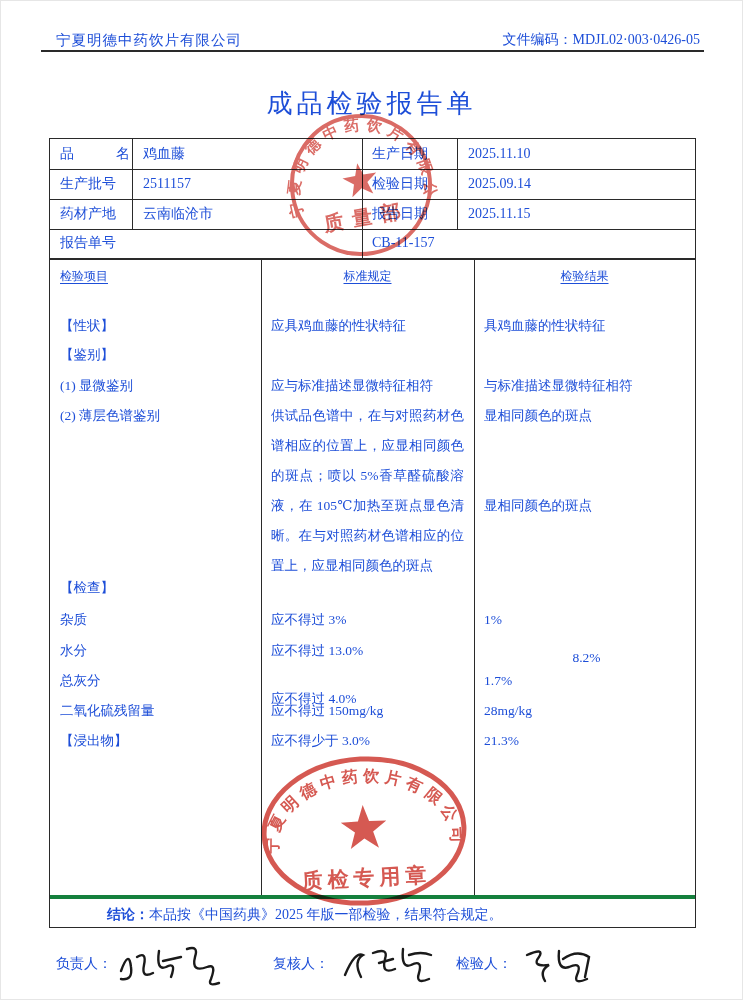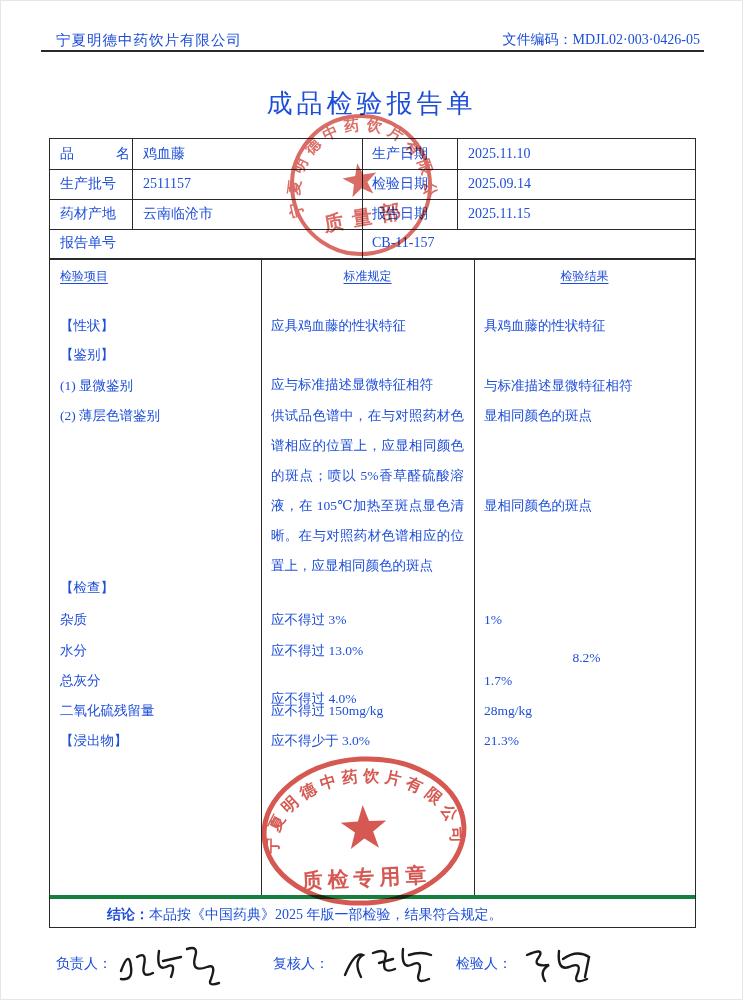--- a/index.html
+++ b/index.html
@@ -75,21 +75,21 @@
     <div class="col-head" style="left:10px">检验项目</div>
     <div class="col-head" style="left:211px;width:213px;text-align:center">标准规定</div>
     <div class="col-head" style="left:424px;width:221px;text-align:center">检验结果</div>
 
     <div id="insp-body">
         <div class="insp-cell" style="left: 10px; width: 195px; top: 51px;">【性状】</div>
         <div class="insp-cell" style="left: 221px; width: 193px; top: 51px;">应具鸡血藤的性状特征</div>
         <div class="insp-cell" style="left: 434px; width: 205px; top: 51px;">具鸡血藤的性状特征</div>
         <div class="insp-cell" style="left: 10px; width: 195px; top: 80px;">【鉴别】</div>
         <div class="insp-cell" style="left: 10px; width: 195px; top: 111px;">(1) 显微鉴别</div>
-        <div class="insp-cell" style="left: 221px; width: 193px; top: 111px; font-family: Liberation Mono, monospace;">应与标准描述显微特征相符</div>
+        <div class="insp-cell" style="left: 221px; width: 193px; top: 111px;">应与标准描述显微特征相符</div>
         <div class="insp-cell" style="left: 434px; width: 205px; top: 111px;">与标准描述显微特征相符</div>
         <div class="insp-cell" style="left: 10px; width: 195px; top: 141px;">(2) 薄层色谱鉴别</div>
         <div class="insp-cell para" style="left: 221px; width: 193px; top: 141px;">供试品色谱中，在与对照药材色谱相应的位置上，应显相同颜色的斑点；喷以 5%香草醛硫酸溶液，在 105℃加热至斑点显色清晰。在与对照药材色谱相应的位置上，应显相同颜色的斑点</div>
         <div class="insp-cell" style="left: 434px; width: 205px; top: 141px;">显相同颜色的斑点</div>
         <div class="insp-cell" style="left: 434px; width: 205px; top: 231px;">显相同颜色的斑点</div>
         <div class="insp-cell" style="left: 10px; width: 195px; top: 313px;">【检查】</div>
         <div class="insp-cell" style="left: 10px; width: 195px; top: 345px;">杂质</div>
         <div class="insp-cell" style="left: 221px; width: 193px; top: 345px;">应不得过 3%</div>
         <div class="insp-cell" style="left: 434px; width: 205px; top: 345px;">1%</div>
         <div class="insp-cell" style="left: 10px; width: 195px; top: 376px;">水分</div>

